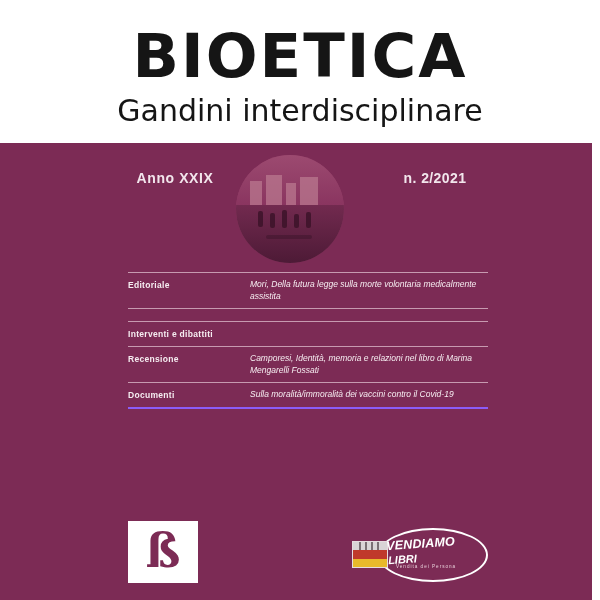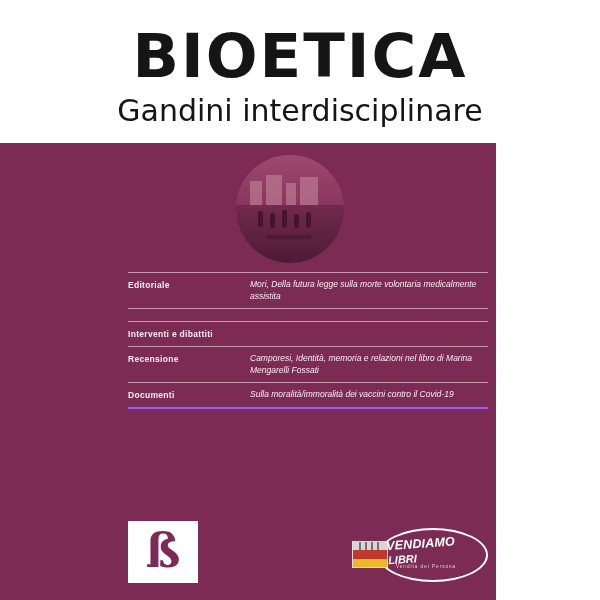--- a/index.html
+++ b/index.html
@@ -2,21 +2,21 @@
 <html><head>
 <meta charset="utf-8">
 <style>
   html, body {
     margin: 0;
     padding: 0;
     background: #ffffff;
   }
   #page {
     position: relative;
-    width: 496px;
+    width: 592px;
     height: 600px;
     overflow: hidden;
     background: #22c55e;
     font-family: "Liberation Sans", sans-serif;
   }
   
   .cover {
     position: absolute;
     left: 0;
     top: 0;
@@ -246,20 +246,24 @@
 <div id="page">
   <div class="cover">
 
     <div class="masthead">
       <h1 class="title-main">BIOETICA</h1>
       <h2 class="title-sub">Gandini interdisciplinare</h2>
     </div>
 
     <div class="purple"></div>
 
+    <div class="issue-row">
+      <div class="anno">Anno XXIX</div>
+      <div class="issue-num">n. 2/2021</div>
+    </div>
 
     <div class="medallion">
       <div class="sky"></div>
       <div class="ground"></div>
       <div class="bld" style="left:14px;top:26px;width:12px;height:24px;"></div>
       <div class="bld" style="left:30px;top:20px;width:16px;height:30px;"></div>
       <div class="bld" style="left:50px;top:28px;width:10px;height:22px;"></div>
       <div class="bld" style="left:64px;top:22px;width:18px;height:28px;"></div>
       <div class="fig" style="left:22px;top:56px;width:5px;height:16px;"></div>
       <div class="fig" style="left:34px;top:58px;width:5px;height:15px;"></div>

